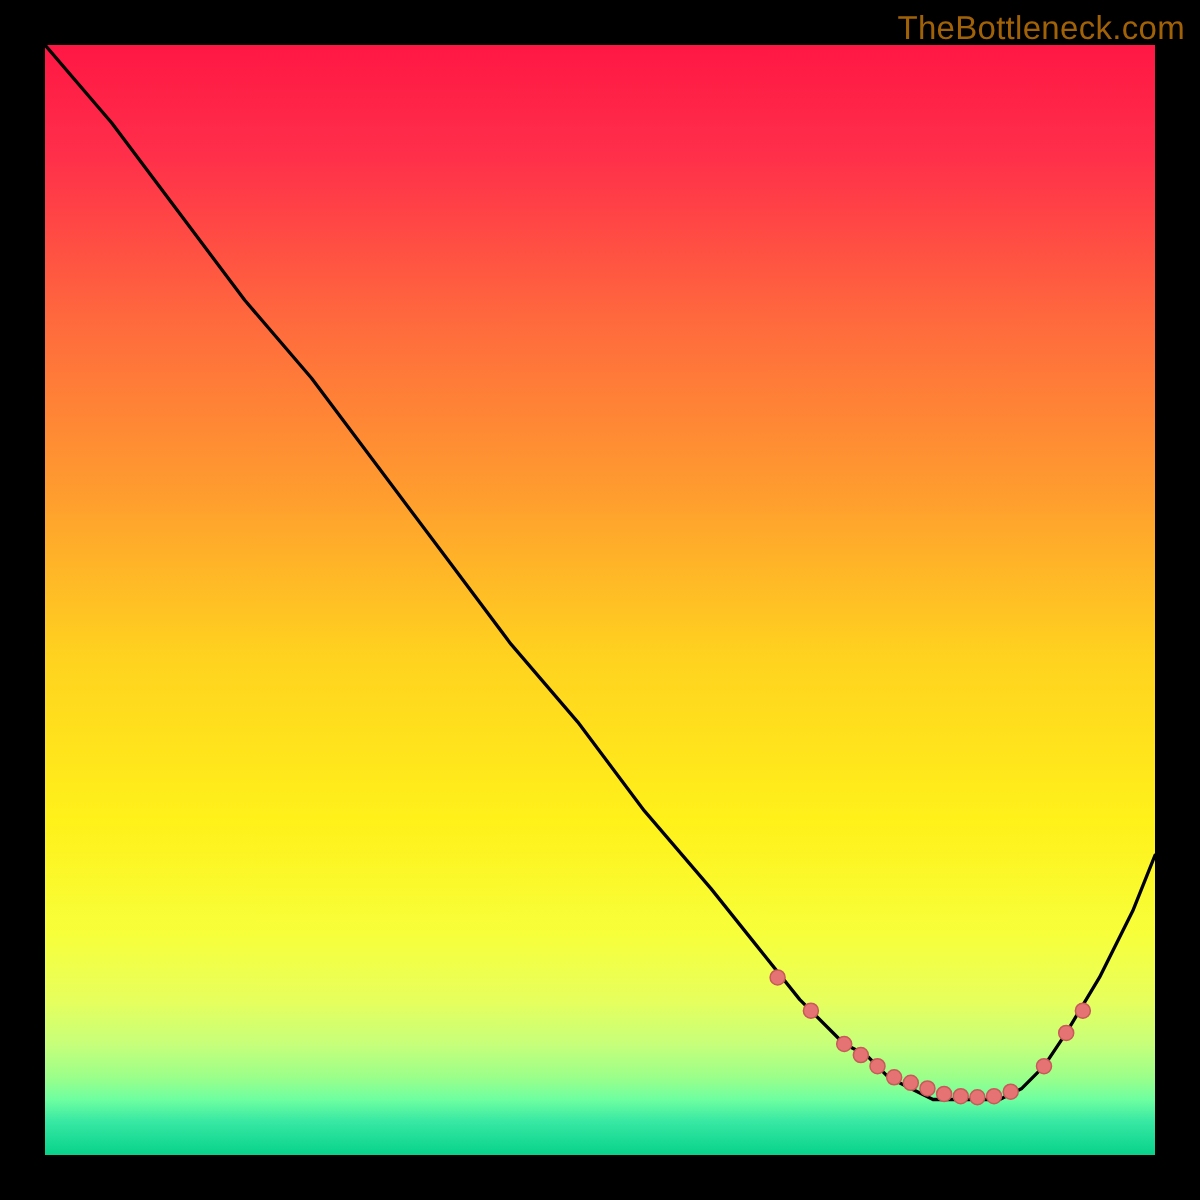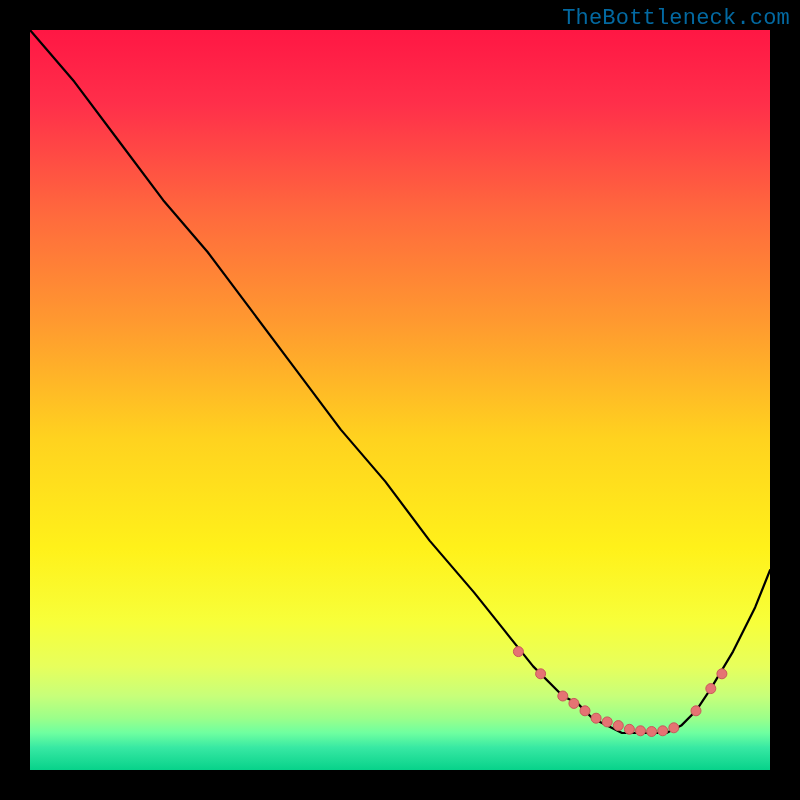--- a/index.html
+++ b/index.html
@@ -7,23 +7,23 @@
   .stage {
     position: relative;
     width: 800px;
     height: 800px;
     background: #000;
   }
   .watermark {
     position: absolute;
     top: 6px;
     right: 10px;
-    font-family: Liberation Mono, monospace;
+    font-family: Liberation Sans, sans-serif;
     font-size: 22px;
-    color: #0369a1;
+    color: #a16207;
     font-weight: 500;
     letter-spacing: 0.2px;
   }
   svg.plot {
     position: absolute;
     left: 30px;
     top: 30px;
     width: 740px;
     height: 740px;
   }

